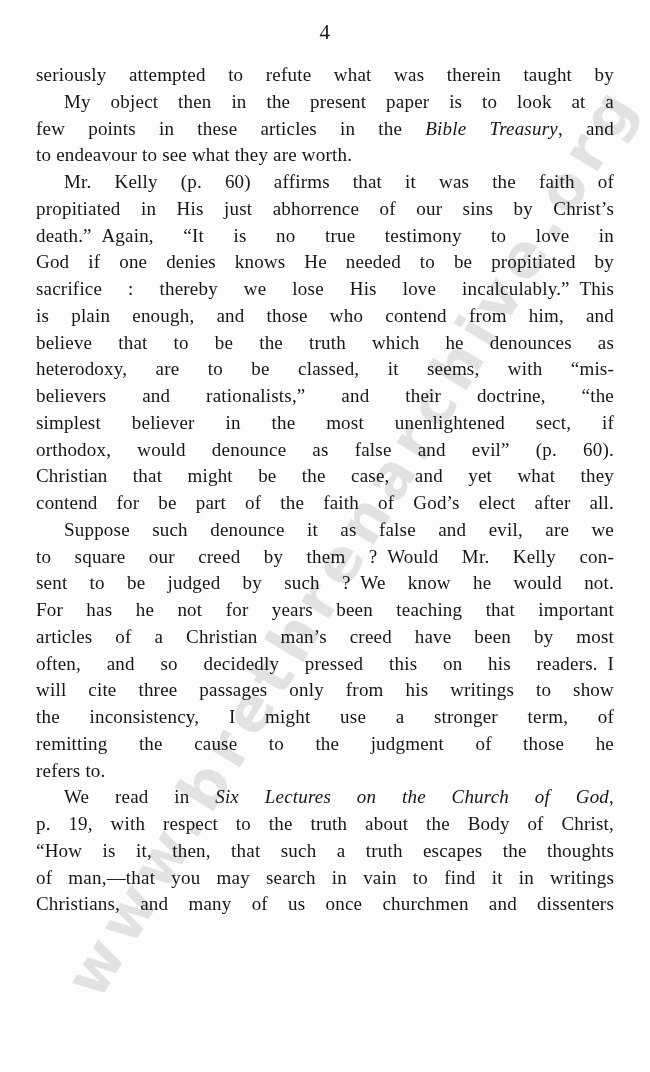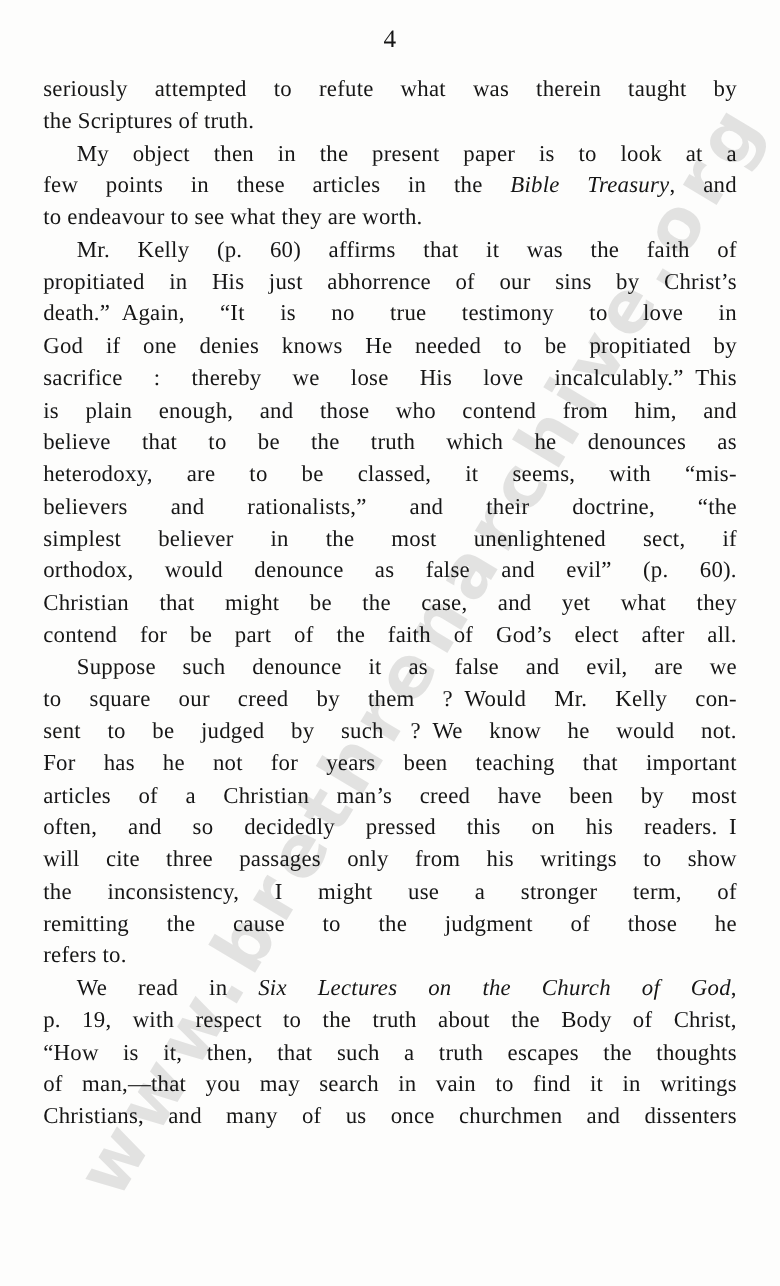--- a/index.html
+++ b/index.html
@@ -62,21 +62,20 @@
   .line em { font-style: italic; }
 </style>
 </head>
 <body>
 
 <div class="page">
   <div class="watermark">www.brethrenarchive.org</div>
   <div class="page-number">4</div>
   <div class="text-body">
       <div class="line just"><span>seriously attempted to refute what was therein taught by</span></div>
-      <div class="line"><span>the Scriptures of truth.</span></div>
       <div class="line indent just"><span>My object then in the present paper is to look at a</span></div>
       <div class="line just"><span>few points in these articles in the </span><em>Bible Treasury</em><span>, and</span></div>
       <div class="line"><span>to endeavour to see what they are worth.</span></div>
       <div class="line indent just"><span>Mr. Kelly (p. 60) affirms that it was the faith of</span></div>
       <div class="line just"><span>propitiated in His just abhorrence of our sins by Christ’s</span></div>
       <div class="line just"><span>death.” Again, “It is no true testimony to love in</span></div>
       <div class="line just"><span>God if one denies knows He needed to be propitiated by</span></div>
       <div class="line just"><span>sacrifice : thereby we lose His love incalculably.” This</span></div>
       <div class="line just"><span>is plain enough, and those who contend from him, and</span></div>
       <div class="line just"><span>believe that to be the truth which he denounces as</span></div>

